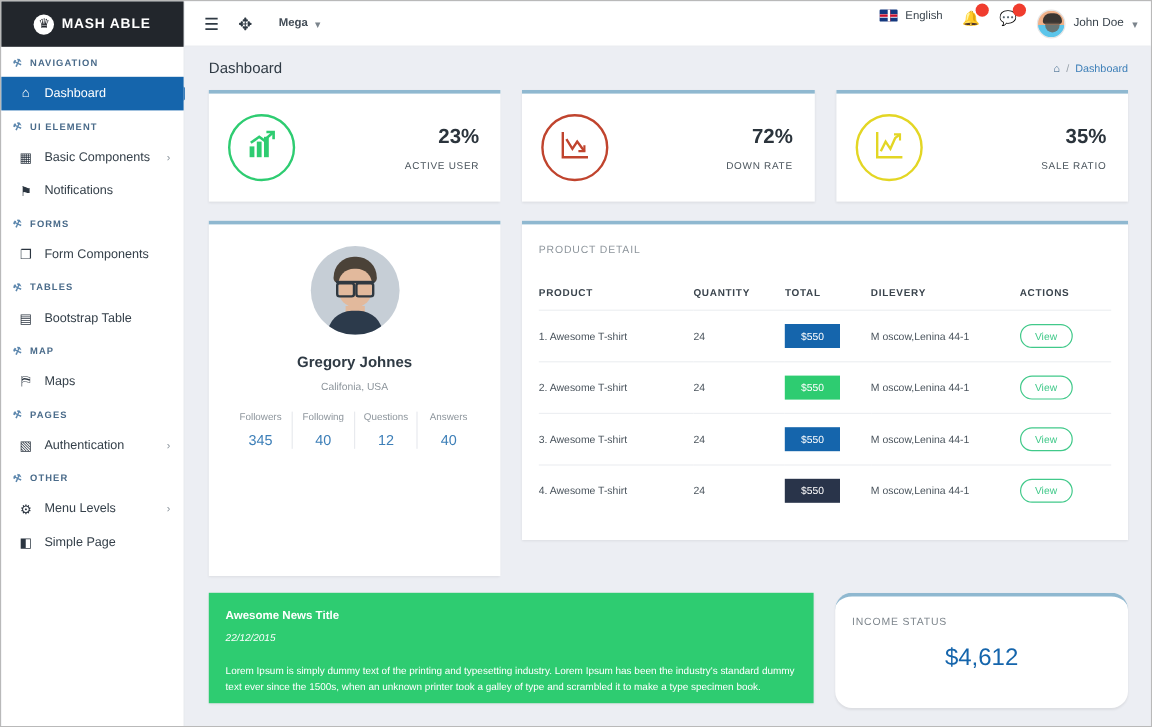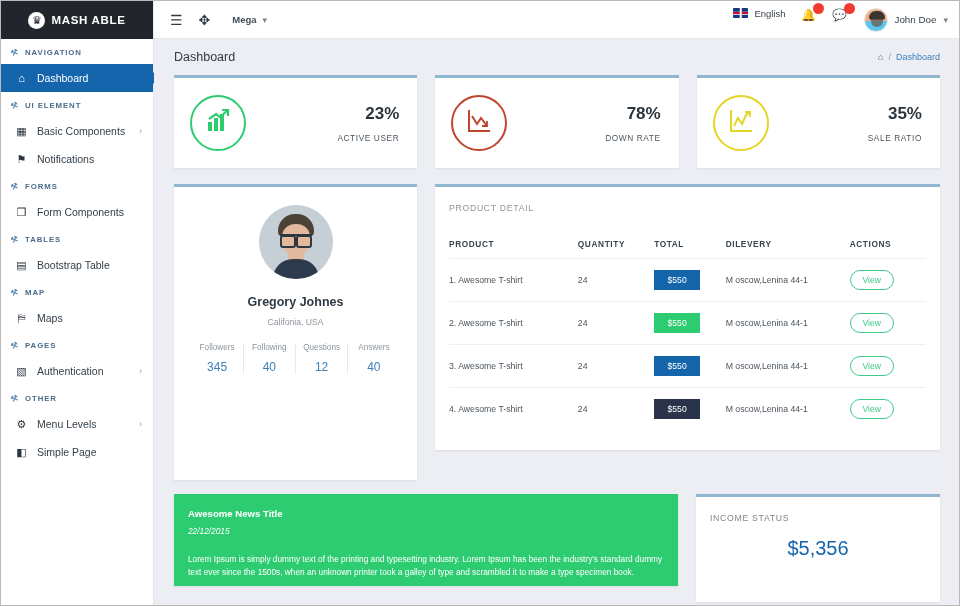--- a/index.html
+++ b/index.html
@@ -253,21 +253,21 @@
   .news-card {
     width: 504px; height: 92px;
     background: #2ecc71; border-top: none;
     padding: 14px 14px 0 14px; color: #ffffff;
     box-shadow: 0 1px 2px rgba(0,0,0,.07);
   }
   .news-title { font-size: 9.6px; font-weight: bold; }
   .news-date { font-size: 8.3px; font-style: italic; margin-top: 7px; }
   .news-body { font-size: 8.3px; line-height: 1.55; margin-top: 17px; }
   .income-card {
-    flex: 1; height: 108px; padding: 16px 14px 0 14px;
+    flex: 1; height: 96px; padding: 16px 14px 0 14px; border-radius: 14px;
   }
   .income-lbl {
     font-size: 8.7px; color: #7e868d; letter-spacing: .7px; text-transform: uppercase;
   }
   .income-val {
     font-size: 20px; color: #1565ac; text-align: center; margin-top: 14px;
   }
 </style>
 </head>
 <body>
@@ -407,21 +407,21 @@
         </div>
         <div class="card stat-card">
           <div class="stat-circle" style="border-color: rgb(192, 68, 46);">
             <span><svg width="26" height="26" viewBox="0 0 26 26">
                 <path d="M3 2 L3 23 L24 23" stroke="#c0442e" stroke-width="2" fill="none"></path>
                 <path d="M6 8 L11 16 L15 10 L21 18" stroke="#c0442e" stroke-width="2" fill="none"></path>
                 <path d="M21 13 L21 18 L16 18" stroke="#c0442e" stroke-width="1.8" fill="none"></path>
               </svg></span>
           </div>
           <div class="stat-right">
-            <div class="stat-val">78%</div>
+            <div class="stat-val">72%</div>
             <div class="stat-lbl">DOWN RATE</div>
           </div>
         </div>
         <div class="card stat-card">
           <div class="stat-circle" style="border-color: rgb(227, 214, 36);">
             <span><svg width="26" height="26" viewBox="0 0 26 26">
                 <path d="M3 2 L3 23 L24 23" stroke="#e3d624" stroke-width="2" fill="none"></path>
                 <path d="M6 18 L10 10 L14 16 L18 7 L22 4" stroke="#e3d624" stroke-width="2" fill="none"></path>
                 <path d="M17 4 L22 4 L22 9" stroke="#e3d624" stroke-width="1.8" fill="none"></path>
               </svg></span>
@@ -513,18 +513,18 @@
     </div>
 
     <div class="bot-row">
       <div class="news-card">
         <div class="news-title">Awesome News Title</div>
         <div class="news-date">22/12/2015</div>
         <div class="news-body">Lorem Ipsum is simply dummy text of the printing and typesetting industry. Lorem Ipsum has been the industry's standard dummy text ever since the 1500s, when an unknown printer took a galley of type and scrambled it to make a type specimen book.</div>
       </div>
       <div class="card income-card">
         <div class="income-lbl">INCOME STATUS</div>
-        <div class="income-val">$5,356</div>
+        <div class="income-val">$4,612</div>
       </div>
     </div>
 
   </div>
 </div>
 
 </body></html>

